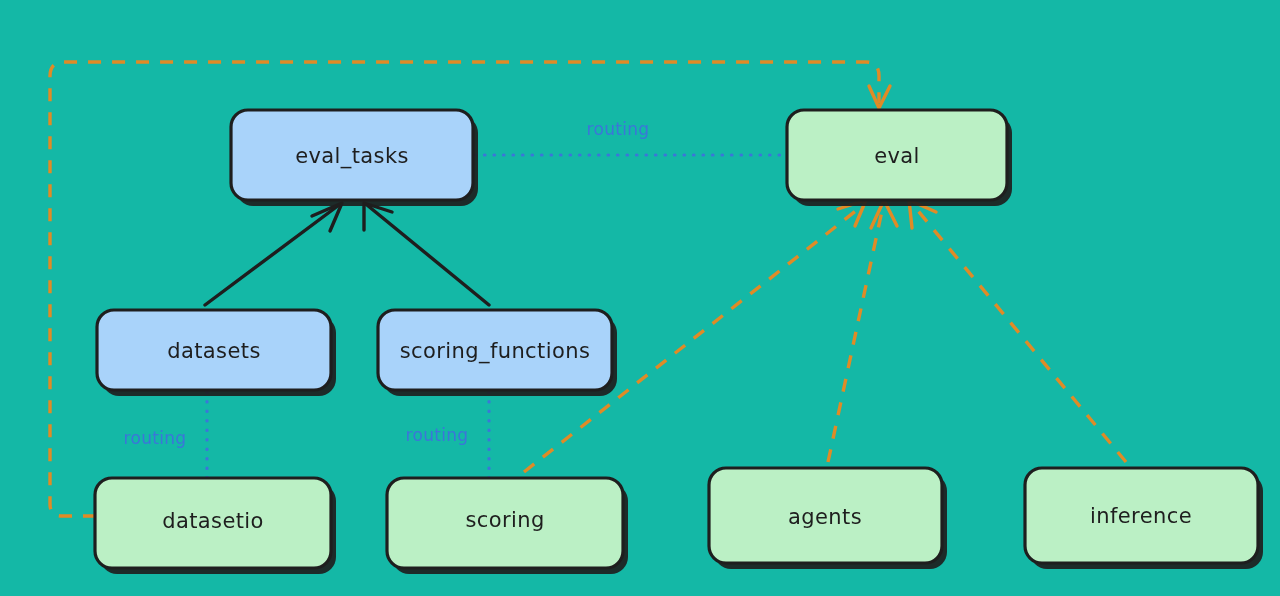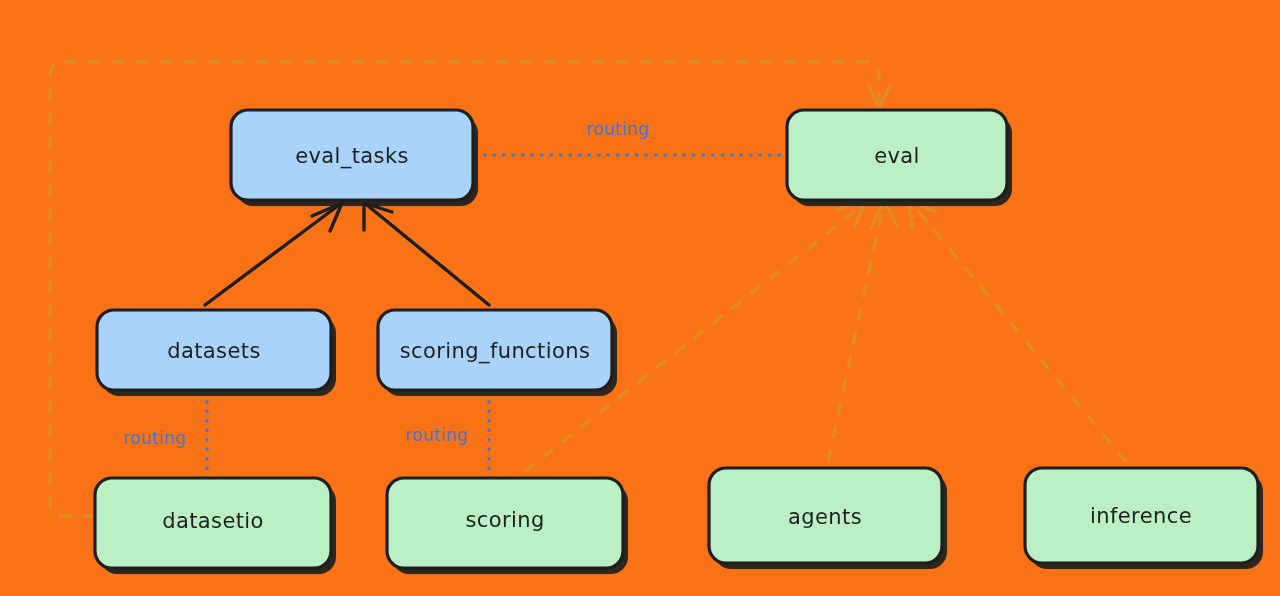--- a/index.html
+++ b/index.html
@@ -70,21 +70,21 @@
     fill: none;
     stroke-width: 3.4;
     stroke-linecap: round;
     stroke-linejoin: round;
   }
   .arrow-head-black { stroke: #1e1e1e; }
 </style>
 </head>
 <body>
 
-<div id="canvas" style="background: #f97316;">
+<div id="canvas" style="background: #14b8a6;">
   <svg id="diagram" viewBox="0 0 1280 596">
 
     <g>
 
       <g>
         <path class="dashed-edge" d="M 96,516 L 62,516 Q 50,516 50,504 L 50,76 Q 50,62 64,62 L 866,62 Q 879,62 879,76 L 879,103" stroke="#e08b26"></path>
         <path class="arrow-head" d="M 869,86 L 879,108 L 890,86" stroke="#e08b26"></path>
       </g>
 
       <g>

